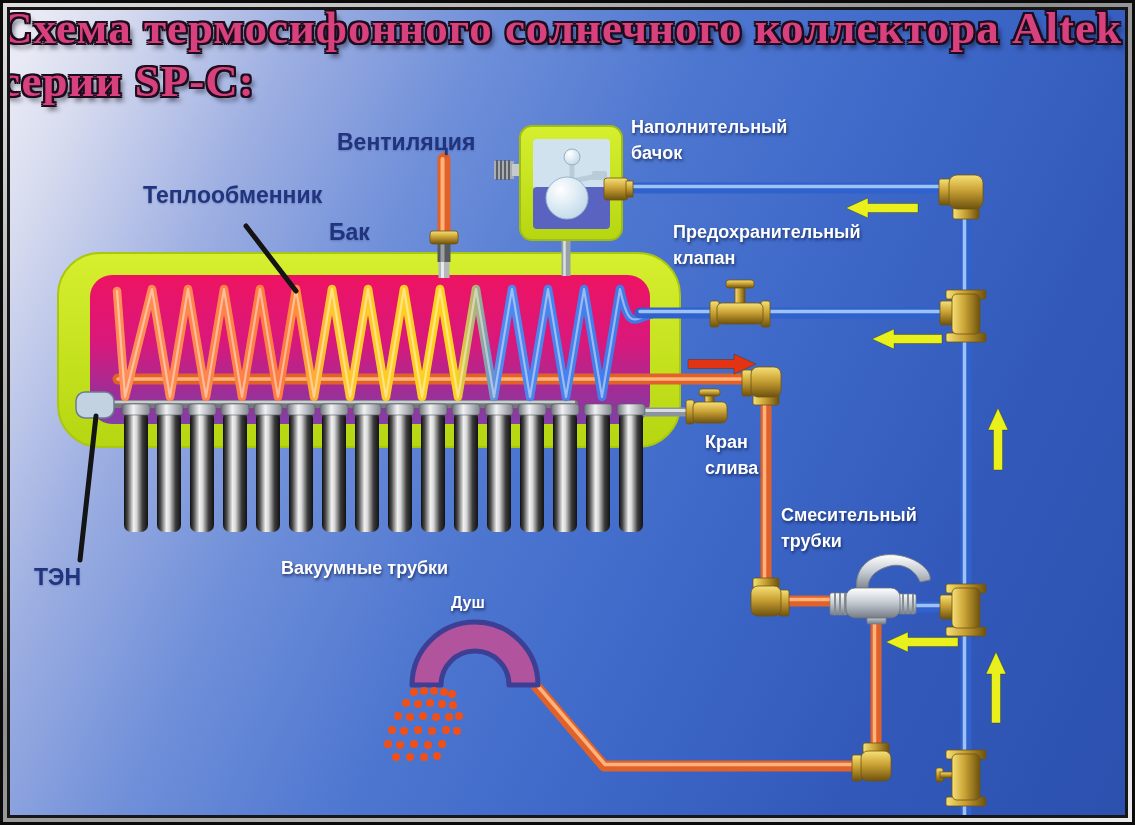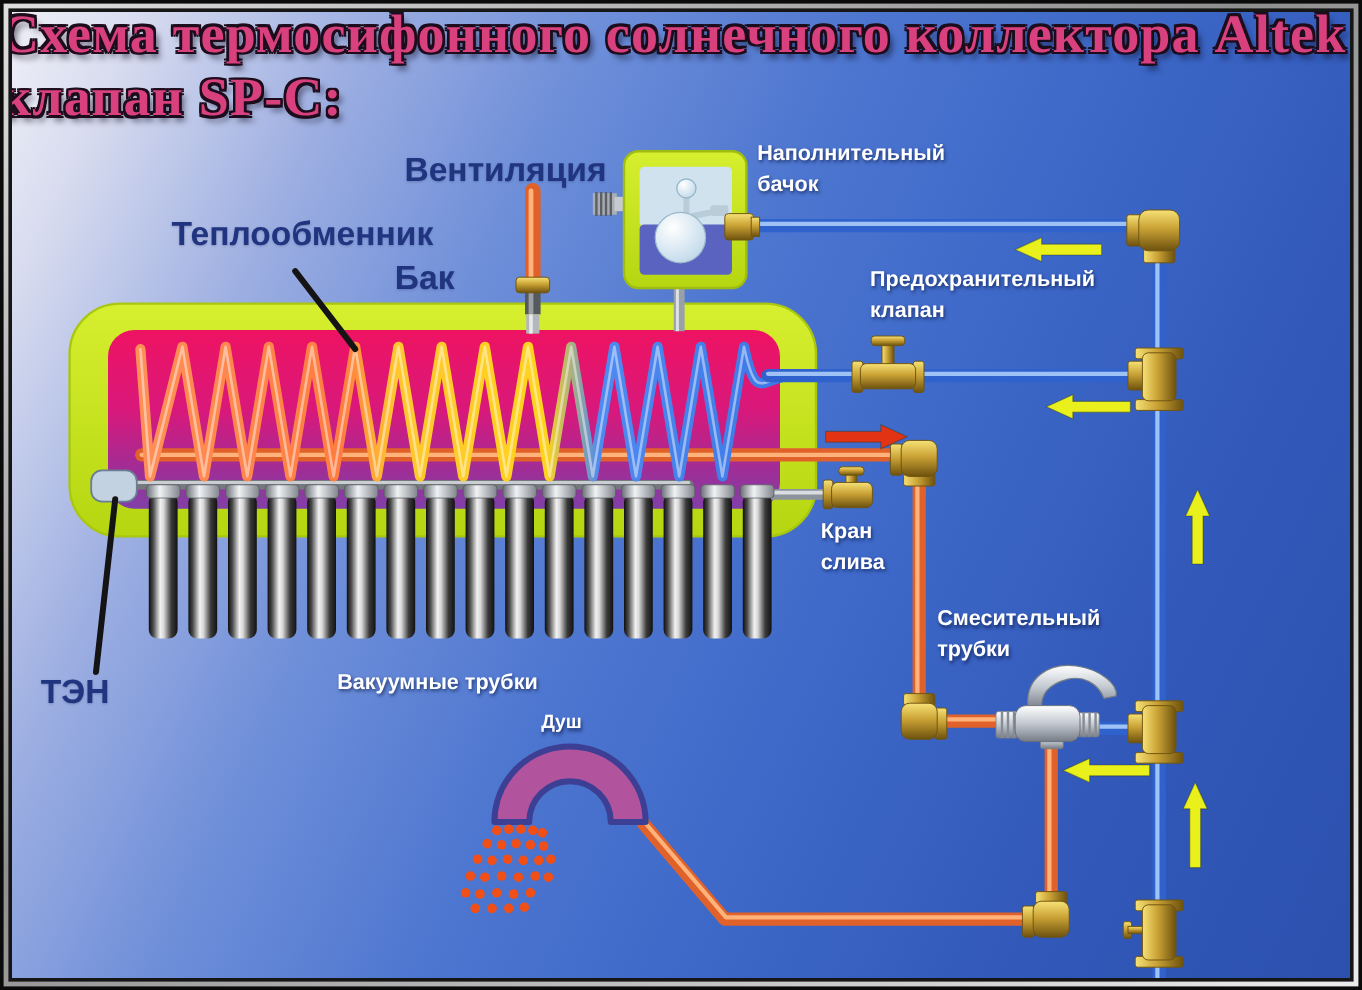--- a/index.html
+++ b/index.html
@@ -9,21 +9,21 @@
   .scene{position:absolute;left:-10px;top:-10px;width:1135px;height:825px;
     background:linear-gradient(115deg,#f2f2f8 0%,#d8dcef 8%,#9fb0e2 20%,#6f8fd9 33%,#4d76d0 48%,#3d68c8 63%,#3259ba 80%,#2b50ae 100%);}
   svg.diagram{position:absolute;left:0;top:0;}
   .title{position:absolute;left:0;right:0;top:2px;text-align:left;
     font-family:"Liberation Serif","DejaVu Serif",serif;font-weight:bold;
     color:#d9407e;font-size:45px;line-height:53px;letter-spacing:1px;
     text-shadow:-2px -2px 0 #1c0c1c,2px -2px 0 #1c0c1c,-2px 2px 0 #1c0c1c,2px 2px 0 #1c0c1c,
       -2px 0 0 #1c0c1c,2px 0 0 #1c0c1c,0 -2px 0 #1c0c1c,0 2px 0 #1c0c1c,4px 5px 5px rgba(10,5,25,.55);}
   .lbl{position:absolute;white-space:pre-line;font-weight:bold;line-height:26px;}
   .lbl.white{color:#fff;font-size:18px;text-shadow:1px 2px 3px rgba(8,18,60,.65);}
-  .lbl.navy{color:#20347f;font-size:28px;text-shadow:0 1px 2px rgba(20,30,80,.25);}
+  .lbl.navy{color:#20347f;font-size:23px;text-shadow:0 1px 2px rgba(20,30,80,.25);}
 </style>
 </head>
 <body>
 
 <div class="frame">
  <div class="frame-mid">
   <div class="frame-in">
    <div class="scene">
 
     <svg class="diagram" width="1135" height="825" viewBox="0 0 1135 825">
@@ -289,31 +289,31 @@
         <rect x="592" y="171" width="15" height="9" rx="2" fill="#b9cdd9"></rect>
         <circle cx="572" cy="157" r="8" fill="url(#floatGrad)" stroke="#8fb2c6" stroke-width="1"></circle>
         <circle cx="567" cy="198" r="21" fill="url(#floatGrad)" stroke="#9ab8cc" stroke-width="1"></circle>
         <rect x="604" y="178" width="24" height="22" rx="3" fill="url(#brass)" stroke="#6e5410" stroke-width="0.8"></rect>
         <rect x="626" y="181" width="7" height="16" fill="url(#brass)" stroke="#6e5410" stroke-width="0.8"></rect>
       </g>
     </svg>
 
     <div class="title">
       <div>Схема термосифонного солнечного коллектора Altek</div>
-      <div>клапан SP-C:</div>
+      <div>серии SP-C:</div>
     </div>
 
     <div class="lbl navy" style="left:337px;top:129px">Вентиляция</div>
     <div class="lbl navy" style="left:143px;top:182px">Теплообменник</div>
     <div class="lbl navy" style="left:329px;top:219px">Бак</div>
     <div class="lbl white" style="left:631px;top:114px">Наполнительный
 бачок</div>
-    <div class="lbl white" style="left:725px;top:219px">Предохранительный
+    <div class="lbl white" style="left:673px;top:219px">Предохранительный
 клапан</div>
-    <div class="lbl white" style="left:684px;top:429px">Кран
+    <div class="lbl white" style="left:705px;top:429px">Кран
 слива</div>
     <div class="lbl white" style="left:781px;top:502px">Смесительный
 трубки</div>
     <div class="lbl white" style="left:281px;top:555px">Вакуумные трубки</div>
     <div class="lbl navy" style="left:34px;top:564px">ТЭН</div>
     <div class="lbl white" style="left:451px;top:590px;font-size:16px">Душ</div>
 
    </div>
   </div>
  </div>

